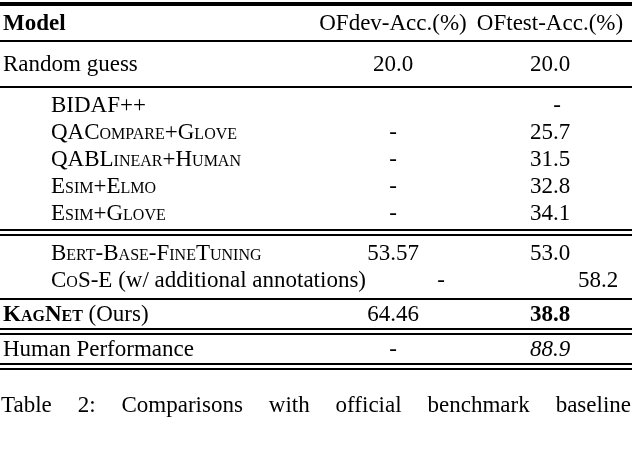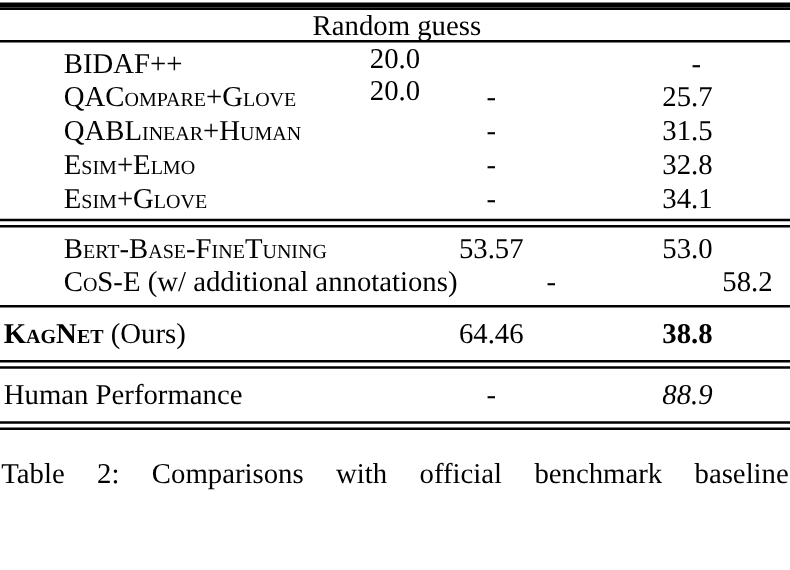--- a/index.html
+++ b/index.html
@@ -16,22 +16,22 @@
   .rule       { border-top: 2px solid #000; }
   .rule-dbl   { height: 3px; border-top: 2px solid #000; border-bottom: 2px solid #000; }
 
   
   .row { display: flex; align-items: center; }
   .c1 { flex: 1; padding-left: 3px; white-space: nowrap; overflow: visible; }
   .c2 { width: 150px; text-align: center; flex: none; }
   .c3 { width: 164px; text-align: center; flex: none; }
 
   .hdr-row    { height: 34px; }
-  .single-row { height: 24px; flex-direction: column; }
-  .tall-row   { height: 42px; }
+  .single-row { height: 44px; }
+  .tall-row   { height: 28px; }
   .grp { padding: 3px 0; margin-left: 48px; }
   .grp2 { padding: 3px 0 5px 0; }
   .grp .row { height: 27px; }
 
   .sc   { font-variant: small-caps; }
   .bold { font-weight: bold; }
   .it   { font-style: italic; }
 
   .caption {
     margin-top: 21px;
@@ -42,20 +42,25 @@
     padding: 0 1px;
   }
 </style>
 </head>
 <body>
 
 <div class="sheet">
 
   <div class="rule-thick"></div>
 
+  <div class="row hdr-row">
+    <div class="c1 bold">Model</div>
+    <div class="c2">OFdev-Acc.(%)</div>
+    <div class="c3">OFtest-Acc.(%)</div>
+  </div>
 
   <div class="rule"></div>
 
   <div class="row single-row">
     <div class="c1">Random guess</div>
     <div class="c2">20.0</div>
     <div class="c3">20.0</div>
   </div>
 
   <div class="rule"></div>

